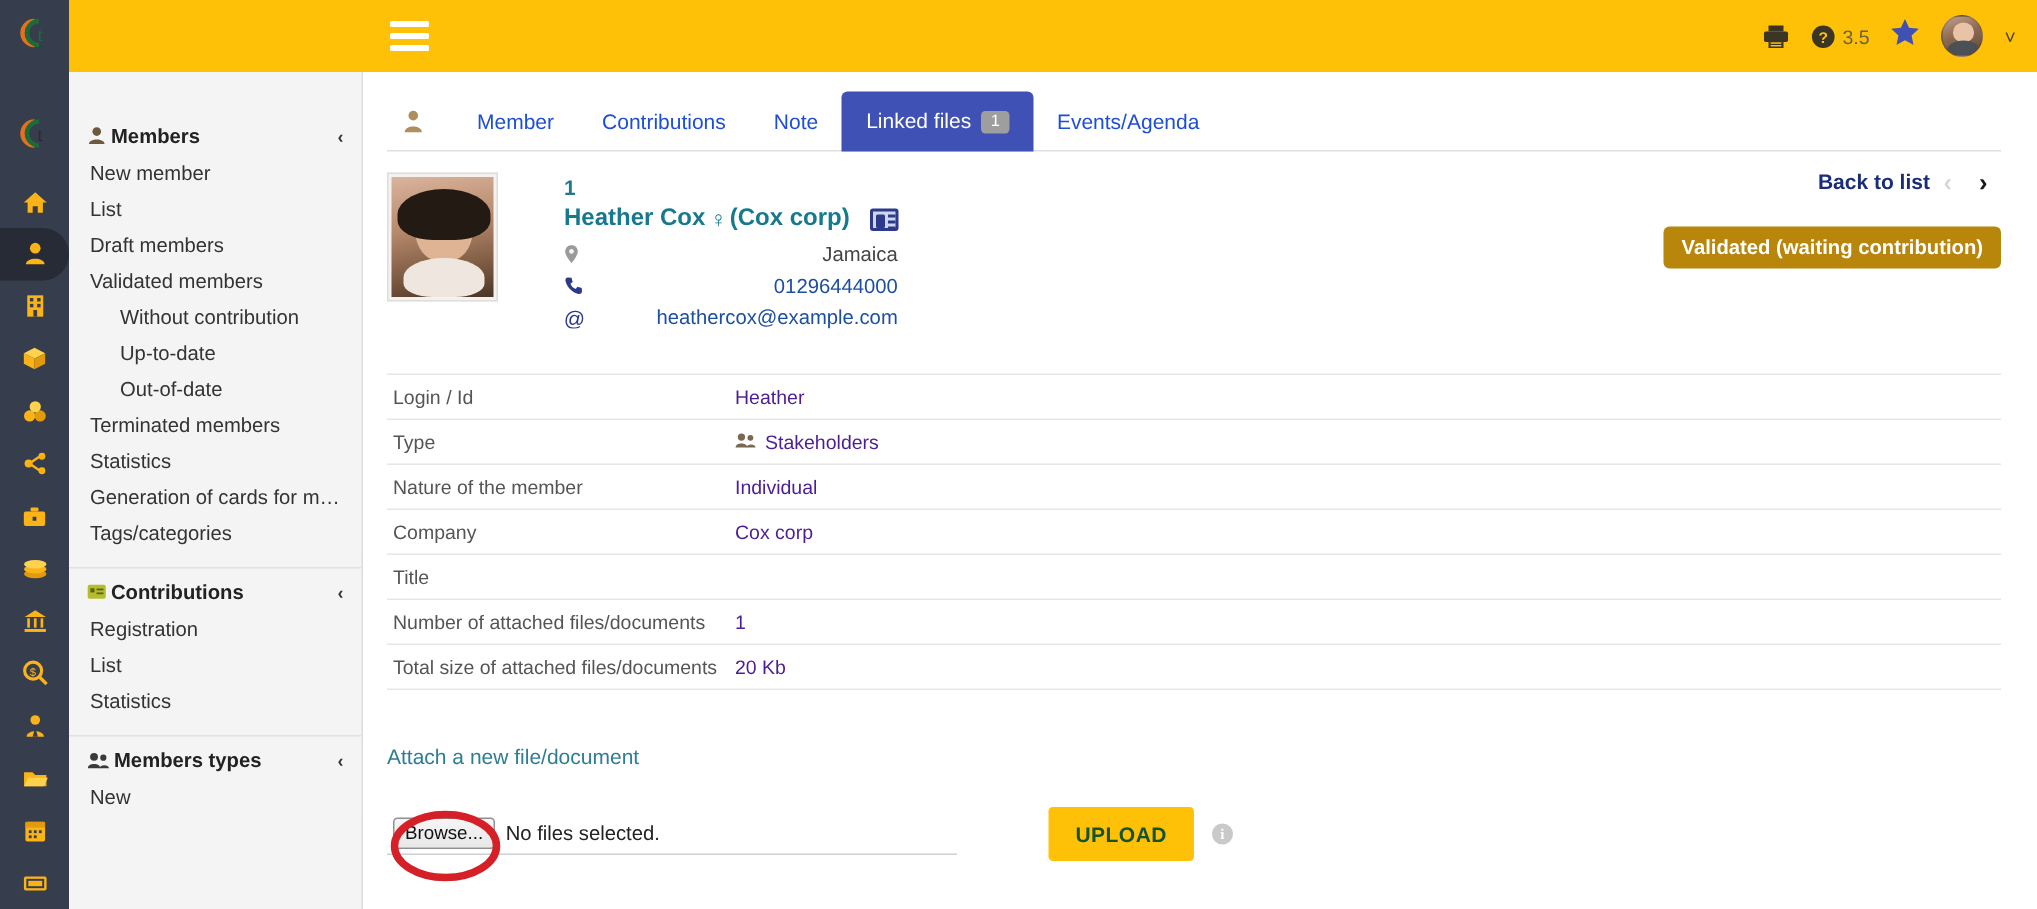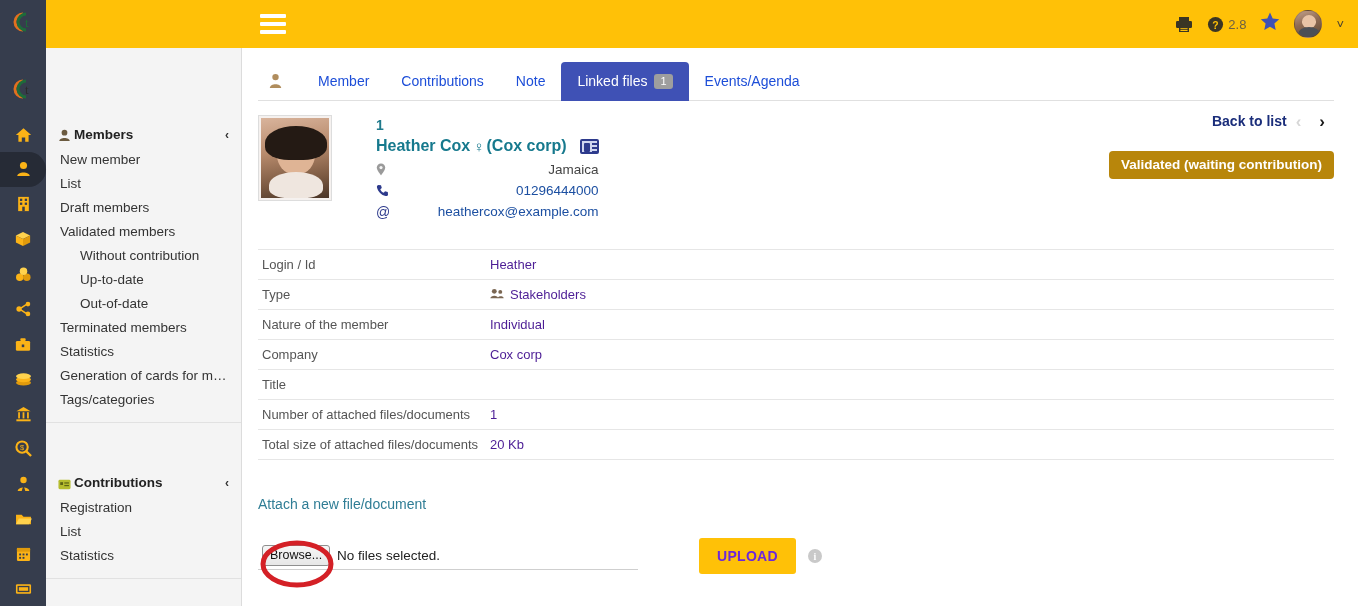--- a/index.html
+++ b/index.html
@@ -79,25 +79,24 @@
     position: absolute; right: 8px; top: 11px;
     width: 0; height: 0;
     border-left: 4px solid transparent;
     border-right: 4px solid transparent;
     border-top: 5px solid #999;
   }
   .nav-sep { height: 22px; background: #f4f4f4; }
   .nav-group { background: #f4f4f4; }
   .nav-group + .nav-group { border-top: 1px solid #e1e1e1; margin-top: 10px; padding-top: 2px;}
   .nav-header {
-    display: flex; align-items: flex-end;
+    display: flex; align-items: center;
     padding: 6px 12px 6px 12px;
     font-size: 13.5px; font-weight: bold; color: #222;
     position: relative;
-    margin-top: 44px;
   }
   .nav-header .hicon { margin-right: 3px; display:inline-flex; align-items:center; }
   .nav-header .chev {
     position: absolute; right: 12px; top: 7px;
     color: #333; font-size: 12px; font-weight: bold;
   }
   .nav-item {
     font-size: 13.5px; color: #333;
     padding: 5px 10px 5px 14px;
     white-space: nowrap; overflow: hidden; text-overflow: ellipsis;
@@ -269,21 +268,21 @@
     font-family: "Liberation Sans", sans-serif;
     font-size: 12.5px; color: #111;
     background: linear-gradient(#f6f6f6,#e7e7e7);
     border: 1px solid #8f8f8f; border-radius: 3px;
     padding: 2px 7px 3px;
     line-height: 14px;
   }
   .file-status { font-size: 13.5px; color: #222; margin-left: 7px; }
   .upload-btn {
     margin-left: 61px;
-    background: #ffc107; color: #6d28d9;
+    background: #ffc107; color: #14532d;
     font-size: 14px; font-weight: bold;
     letter-spacing: .3px;
     border: none; border-radius: 3px;
     padding: 10px 18px;
     font-family: "Liberation Sans", sans-serif;
   }
   .info-dot {
     margin-left: 12px;
     width: 14px; height: 14px; border-radius: 50%;
     background: #c9c9c9; color: #fff;
@@ -521,21 +520,21 @@
               <rect x="5.4" y="14" width="7.2" height="1" fill="#ffc107"></rect>
             </svg>
         </span>
         <span class="ver-badge">
           <span class="tb-icon">
             <svg width="17" height="17" viewBox="0 0 18 18">
                 <circle cx="9" cy="9" r="8" fill="#3a3524"></circle>
                 <text x="9" y="13.5" text-anchor="middle" font-size="11" font-weight="bold" fill="#ffc107" font-family="Liberation Sans, sans-serif">?</text>
               </svg>
           </span>
-          <span class="ver-text">2.8</span>
+          <span class="ver-text">3.5</span>
         </span>
         <span class="star-icon">
           <svg width="20" height="19" viewBox="0 0 20 19">
               <path d="M10 0.6 L12.7 6.5 L19.2 7.2 L14.4 11.6 L15.7 18 L10 14.8 L4.3 18 L5.6 11.6 L0.8 7.2 L7.3 6.5 Z" fill="#3f51b5"></path>
             </svg>
         </span>
         <span class="avatar"></span>
         <span class="chev-down">˅</span>
       </div>
     </div>

